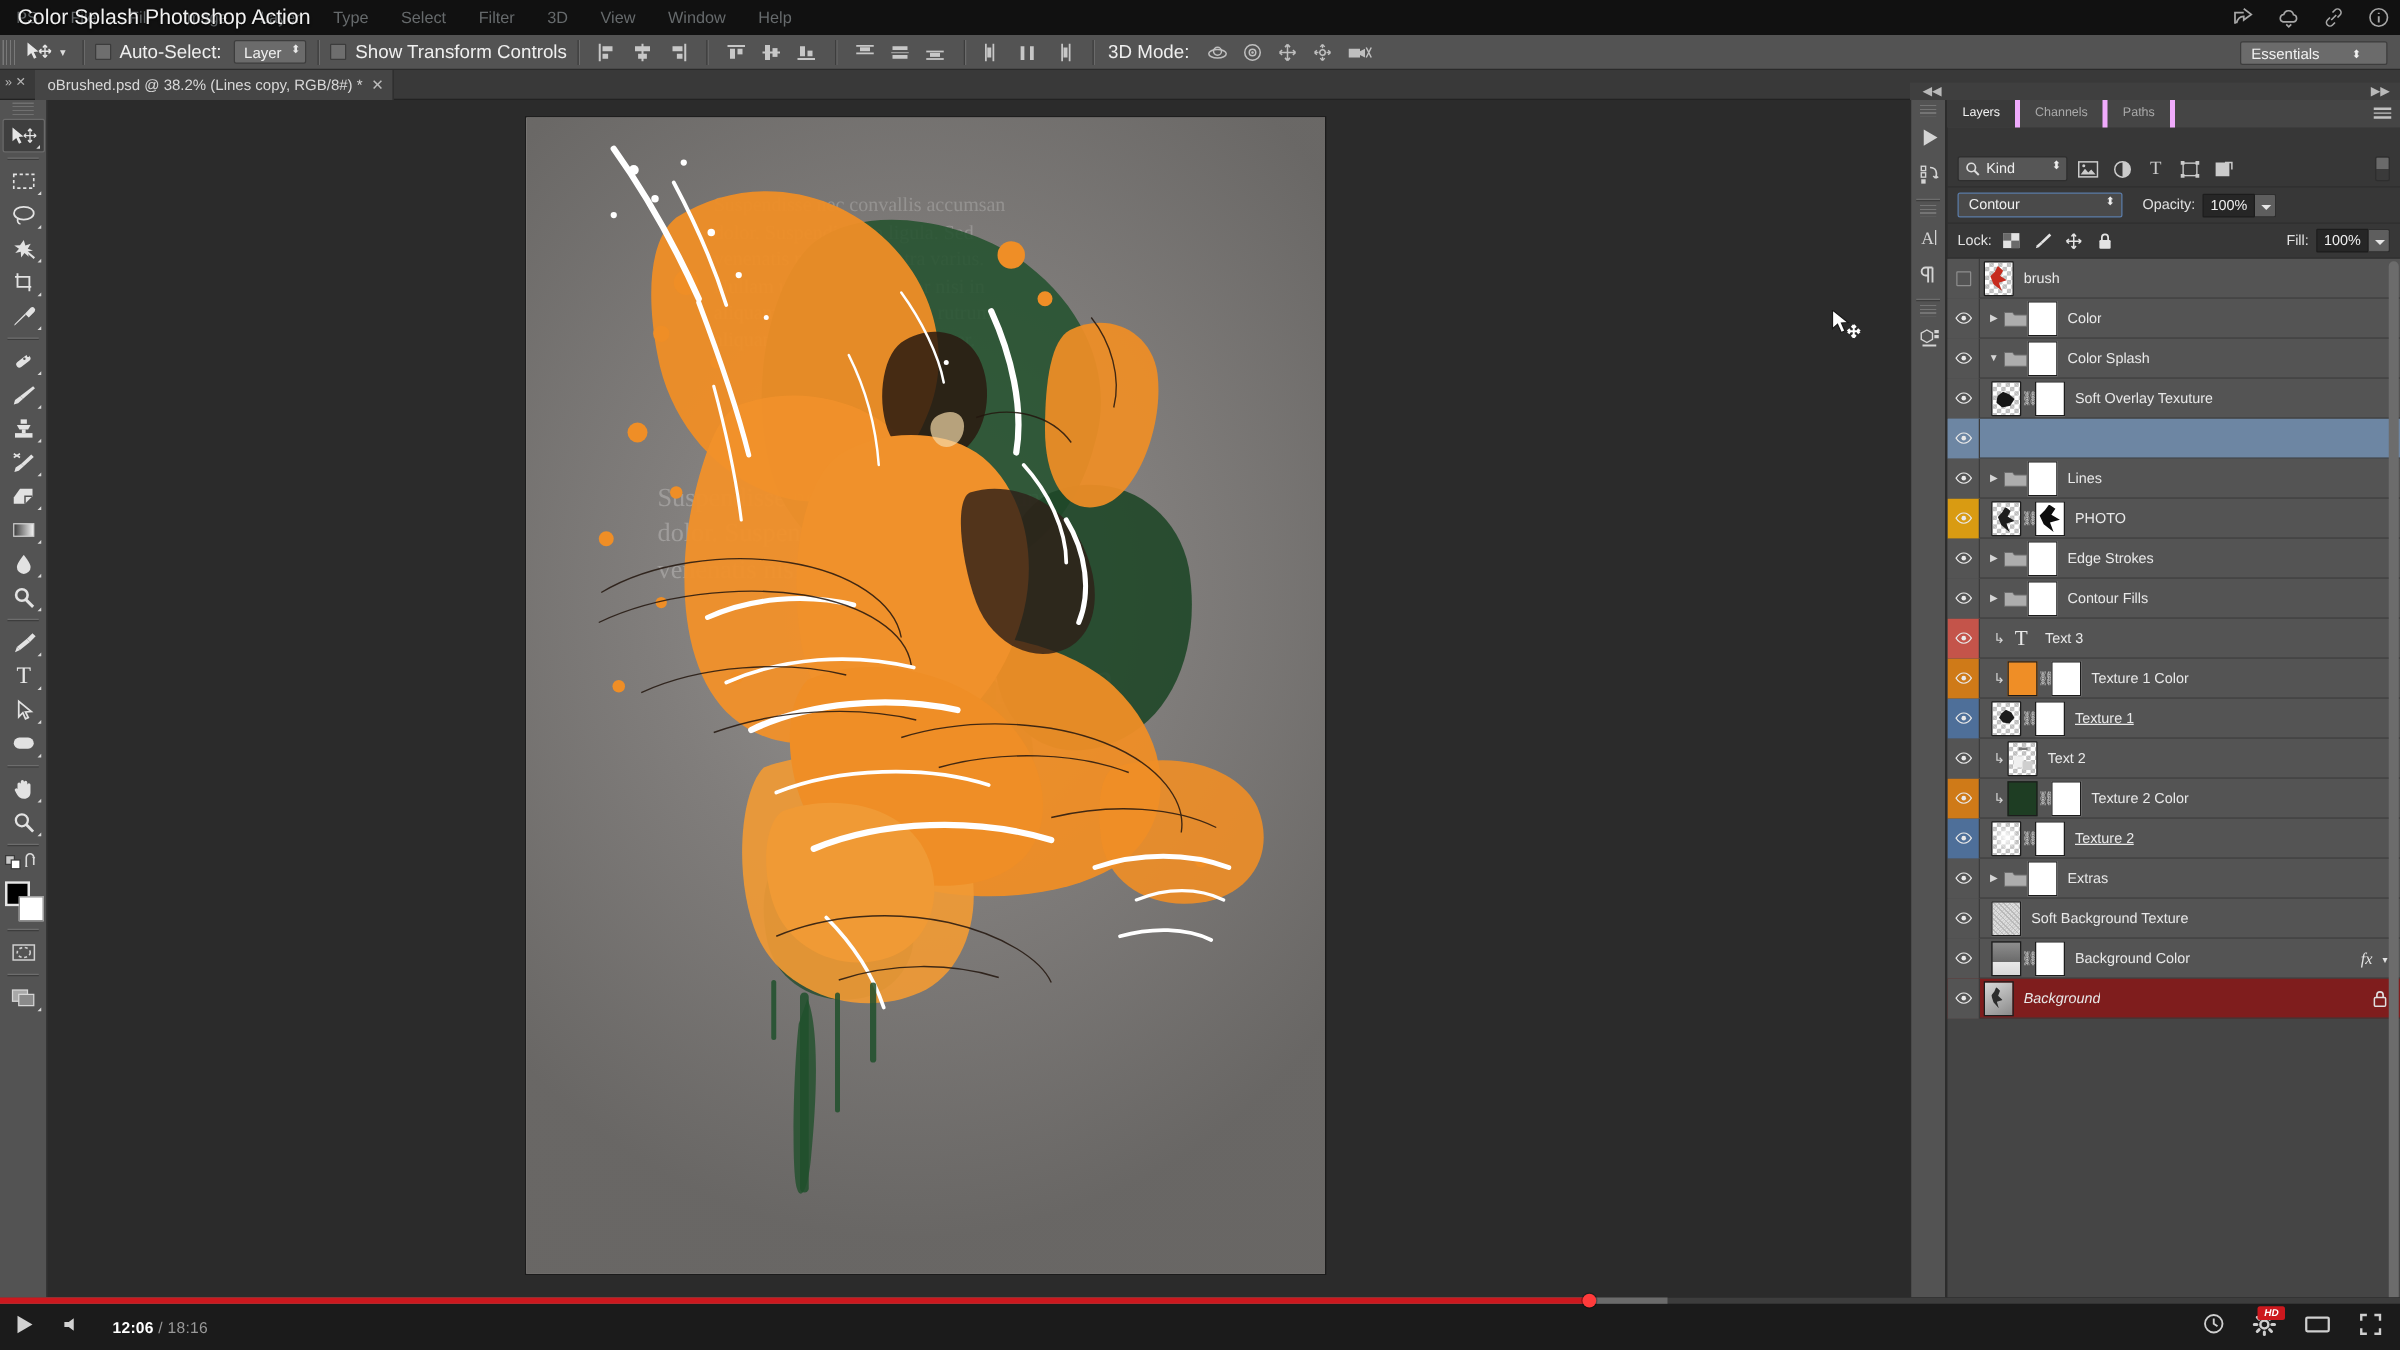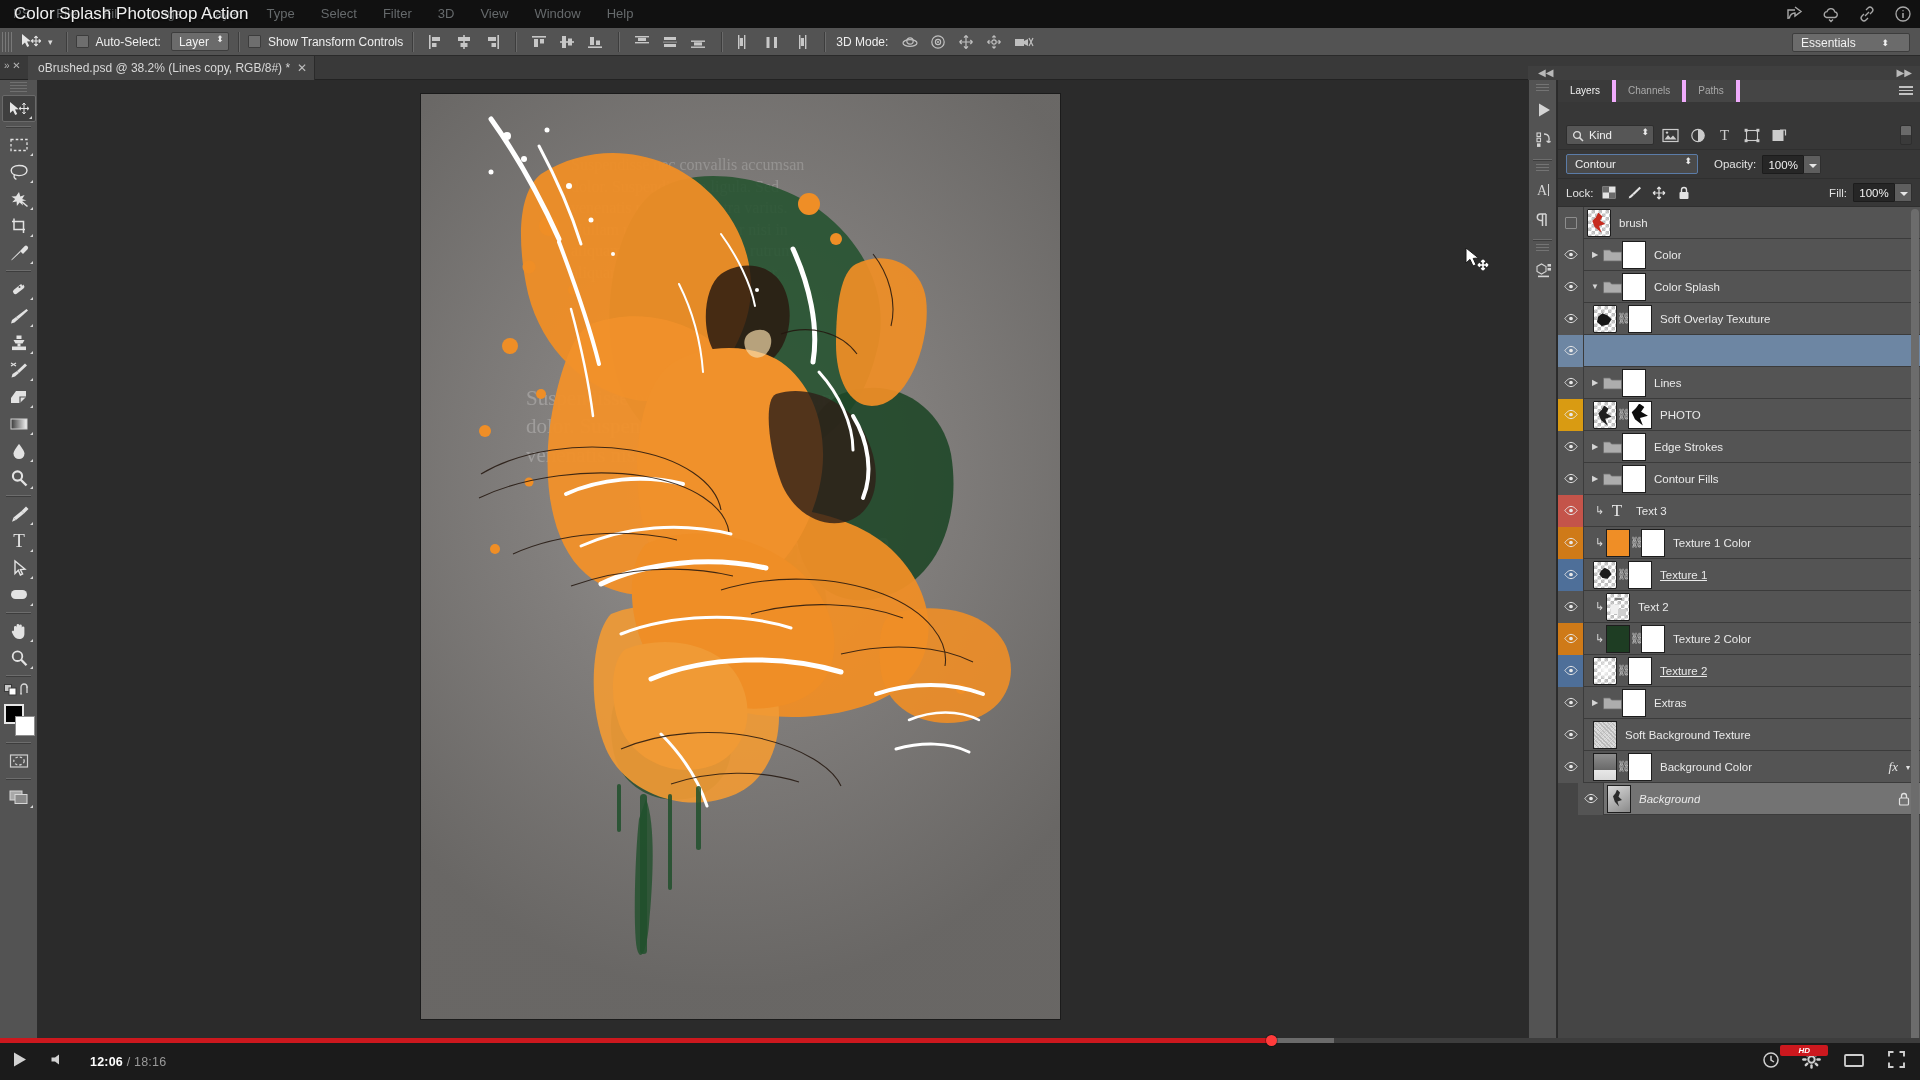--- a/index.html
+++ b/index.html
@@ -36,21 +36,21 @@
     display:flex; align-items:center; font-size:12px; color:#e8e8e8;
   }
   .grip { width:10px; height:20px; margin:0 4px 0 2px;
     background:repeating-linear-gradient(to right,#8d8d8d 0 1px,transparent 1px 3px);
     opacity:.65; }
   .ob-sep { width:1px; height:20px; background:#3d3d3d; margin:0 9px;
             box-shadow:1px 0 0 #6a6a6a; }
   .tool-preview { display:flex; align-items:center; gap:6px; padding:0 4px; }
   .chk { width:13px; height:13px; background:#6e6e6e; border:1px solid #3c3c3c;
          border-radius:1px; display:inline-block; }
-  .ob-label { white-space:nowrap; color:#efefef; font-size:12px; }
+  .ob-label { white-space:nowrap; color:#efefef; font-size:15px; }
   .mini-select {
     background:#6b6b6b; border:1px solid #3d3d3d; color:#f2f2f2; border-radius:2px;
     height:19px; padding:0 18px 0 7px; font-size:12px; line-height:18px;
     position:relative; min-width:58px; white-space:nowrap;
   }
   .mini-select .arr { position:absolute; right:4px; top:3px; font-size:9px; line-height:7px; color:#e9e9e9;}
   .align-ico { width:20px; height:18px; margin:0 4px; opacity:.88; }
   .essentials {
     position:absolute; right:10px; top:5px;
     background:#6b6b6b; border:1px solid #3d3d3d; color:#f2f2f2; border-radius:2px;
@@ -215,21 +215,21 @@
   .progress-buf { position:absolute; left:0; top:0; height:5px; background:#6b6b6b; }
   .progress-play { position:absolute; left:0; top:0; height:5px; background:#cc181e; }
   .progress-knob { position:absolute; top:-3px; width:11px; height:11px; border-radius:50%;
                    background:#ff3b3b; box-shadow:0 0 0 1px rgba(0,0,0,.3);}
   .vb-left { position:absolute; left:10px; top:5px; height:37px; display:flex; align-items:center; gap:20px;}
   .vb-right { position:absolute; right:14px; top:5px; height:37px; display:flex; align-items:center; gap:22px;}
   .vtime { color:#ddd; font-size:12.5px; letter-spacing:.2px; }
   .vtime b { color:#fff; font-weight:bold; }
   .vtime span { color:#999; }
   .hdbadge { position:absolute; background:#cc181e; color:#fff; font-size:8px;
-             font-weight:bold; padding:1px 18px; border-radius:2px; line-height:9px;}
+             font-weight:bold; padding:1px 5px; border-radius:2px; line-height:9px;}
 </style>
 </head>
 <body>
 
 <div id="app">
 
   <div class="menubar">
     <div class="menu-item">PS</div>
     <div class="menu-item">File</div>
     <div class="menu-item">Fill</div>
@@ -1146,21 +1146,21 @@
             <span class="thumb" style="background:linear-gradient(#8e8e8e,#6a6a6a 60%,#e8e8e8 60%,#d8d8d8)"></span>
             <span class="link">⛓</span>
             <span class="thumb mask" style="background:#fff"></span>
             <span class="lname">Background Color</span>
           </div>
           <span class="rightmark">
             <span style="font-family:'Liberation Serif',serif;font-style:italic;font-size:13px">fx</span>
             <span style="font-size:8px">▾</span>
           </span>
         </div>
-        <div class="layer" style="background: #737373; margin-left: 20px;">
+        <div class="layer" style="background: #7f1d1d;">
           <span class="eyecell" style="background: rgb(84, 84, 84);">
             <svg class="eye" viewBox="0 0 16 11">
               <path d="M8 0.8 C12 0.8 15 5.5 15 5.5 C15 5.5 12 10.2 8 10.2 C4 10.2 1 5.5 1 5.5 C1 5.5 4 0.8 8 0.8 Z" fill="none" stroke="#e8e8e8" stroke-width="1.1"></path>
               <circle cx="8" cy="5.5" r="2.1" fill="#e8e8e8"></circle>
             </svg>
           </span>
           <div class="lbody">
             <span class="thumb" style="background:linear-gradient(150deg,#d9d9d9,#8a8a8a);position:relative">
               <span style="position:absolute;left:5px;top:4px;width:10px;height:17px;background:#2c2c2c;clip-path:polygon(40% 0,70% 18%,55% 42%,90% 62%,45% 70%,60% 100%,18% 72%,0 40%,25% 22%)"></span>
             </span>

